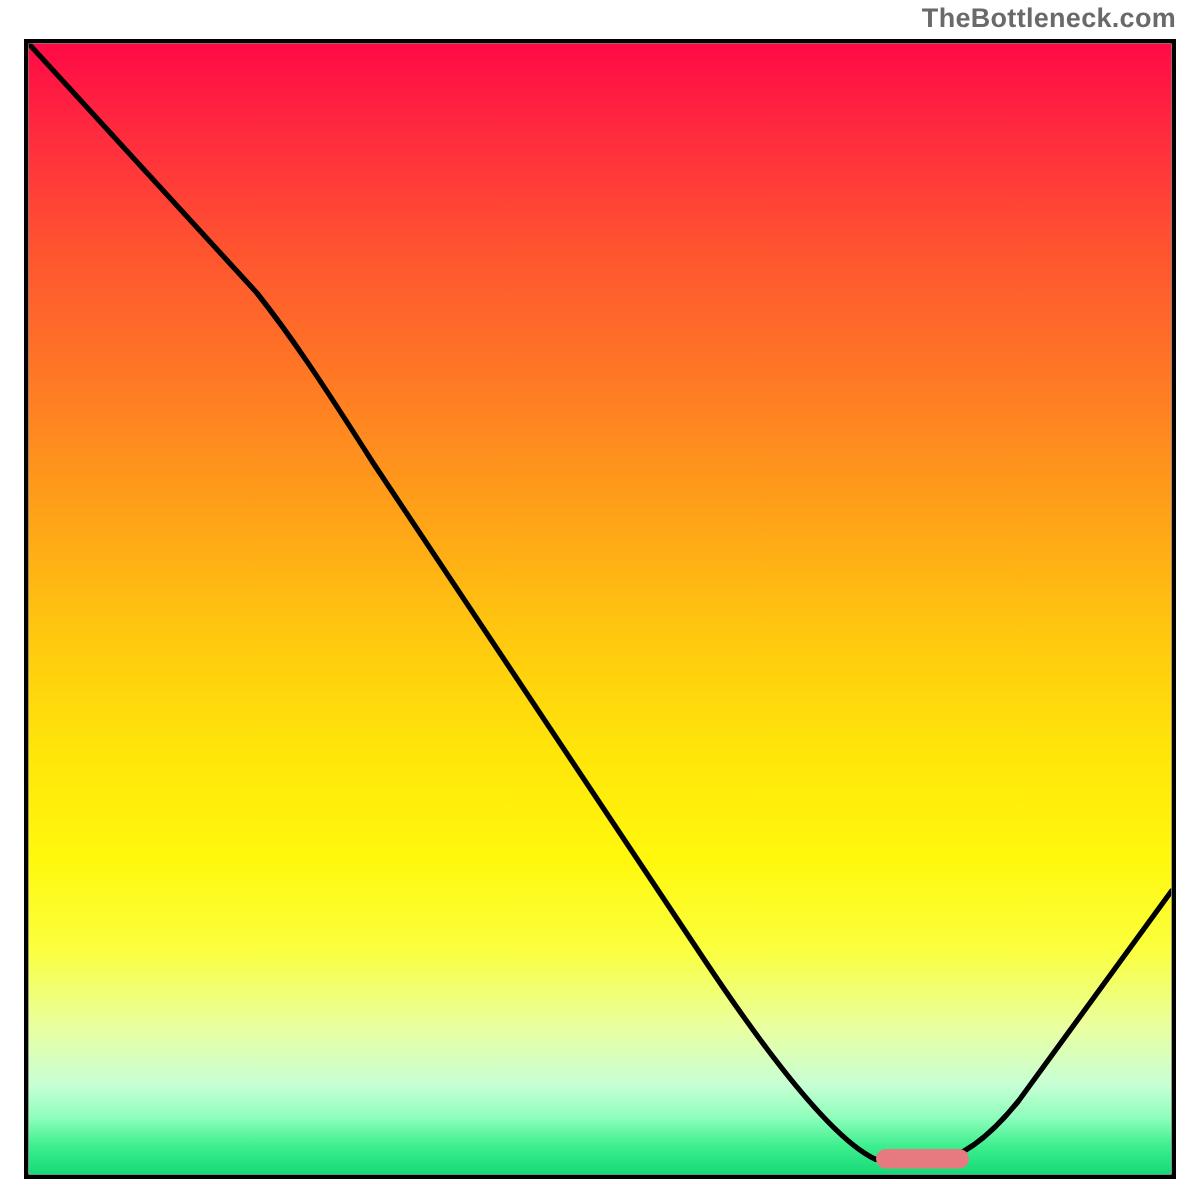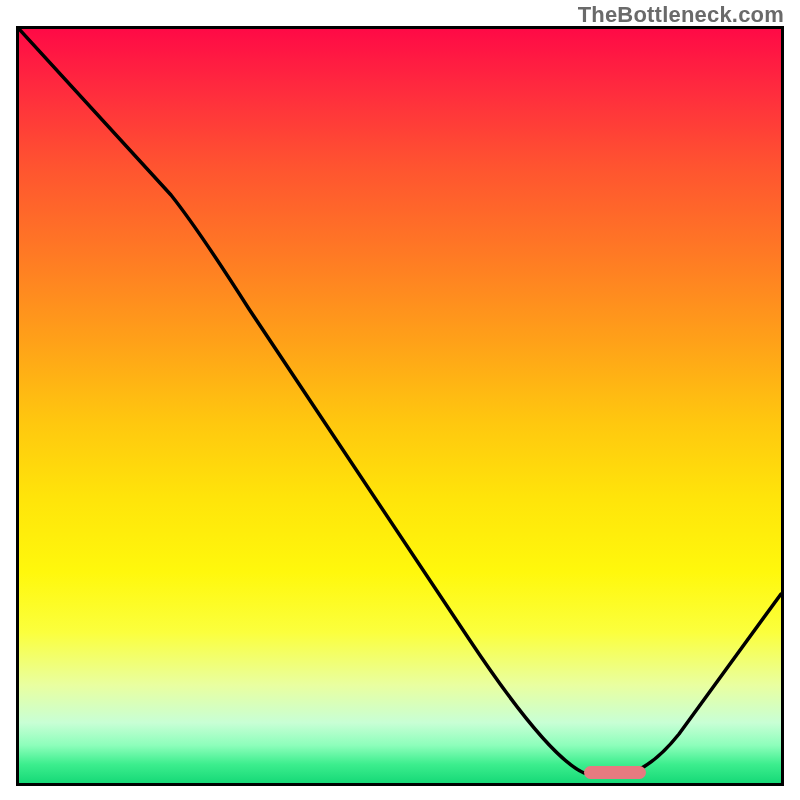--- a/index.html
+++ b/index.html
@@ -44,21 +44,21 @@
   .curve-svg {
     position: absolute;
     inset: 0;
     width: 100%;
     height: 100%;
   }
   .watermark {
     position: absolute;
     top: 2px;
     right: 16px;
-    font-size: 22px;
+    font-size: 18px;
     font-weight: 600;
     color: #6a6a6a;
     letter-spacing: 0.2px;
   }
 </style>
 </head>
 <body>
 
 <div class="watermark">TheBottleneck.com</div>
 

